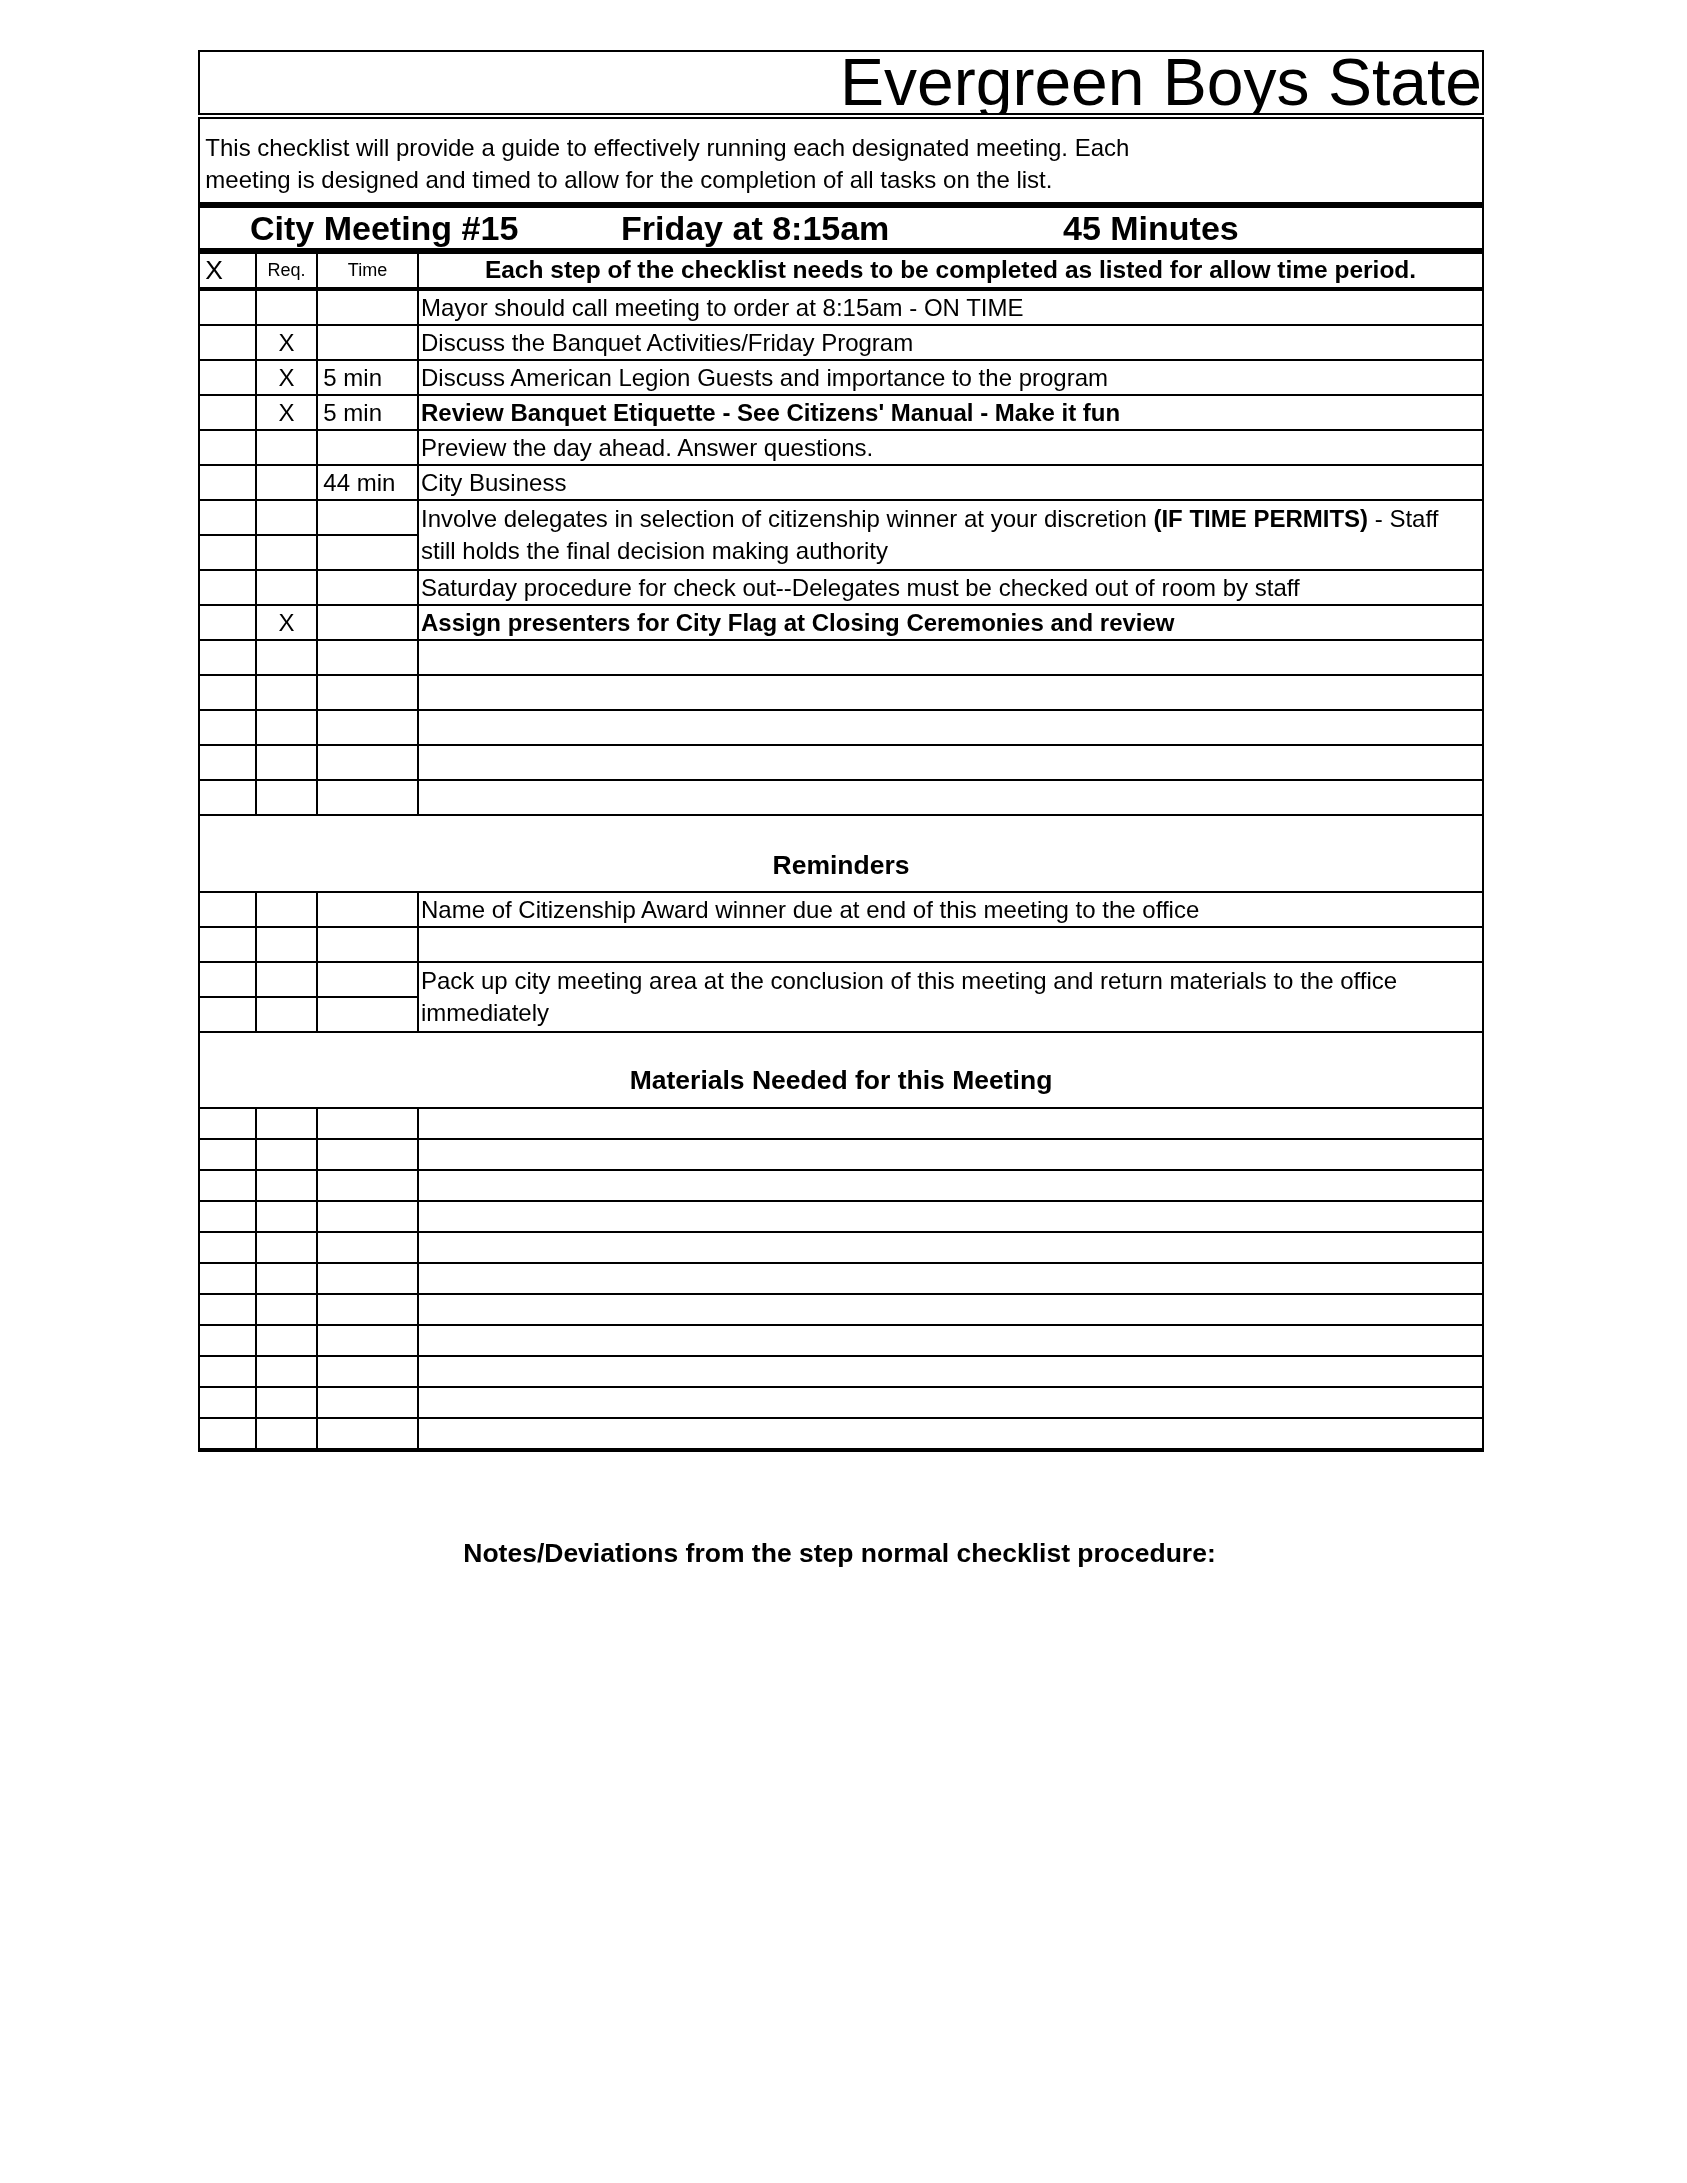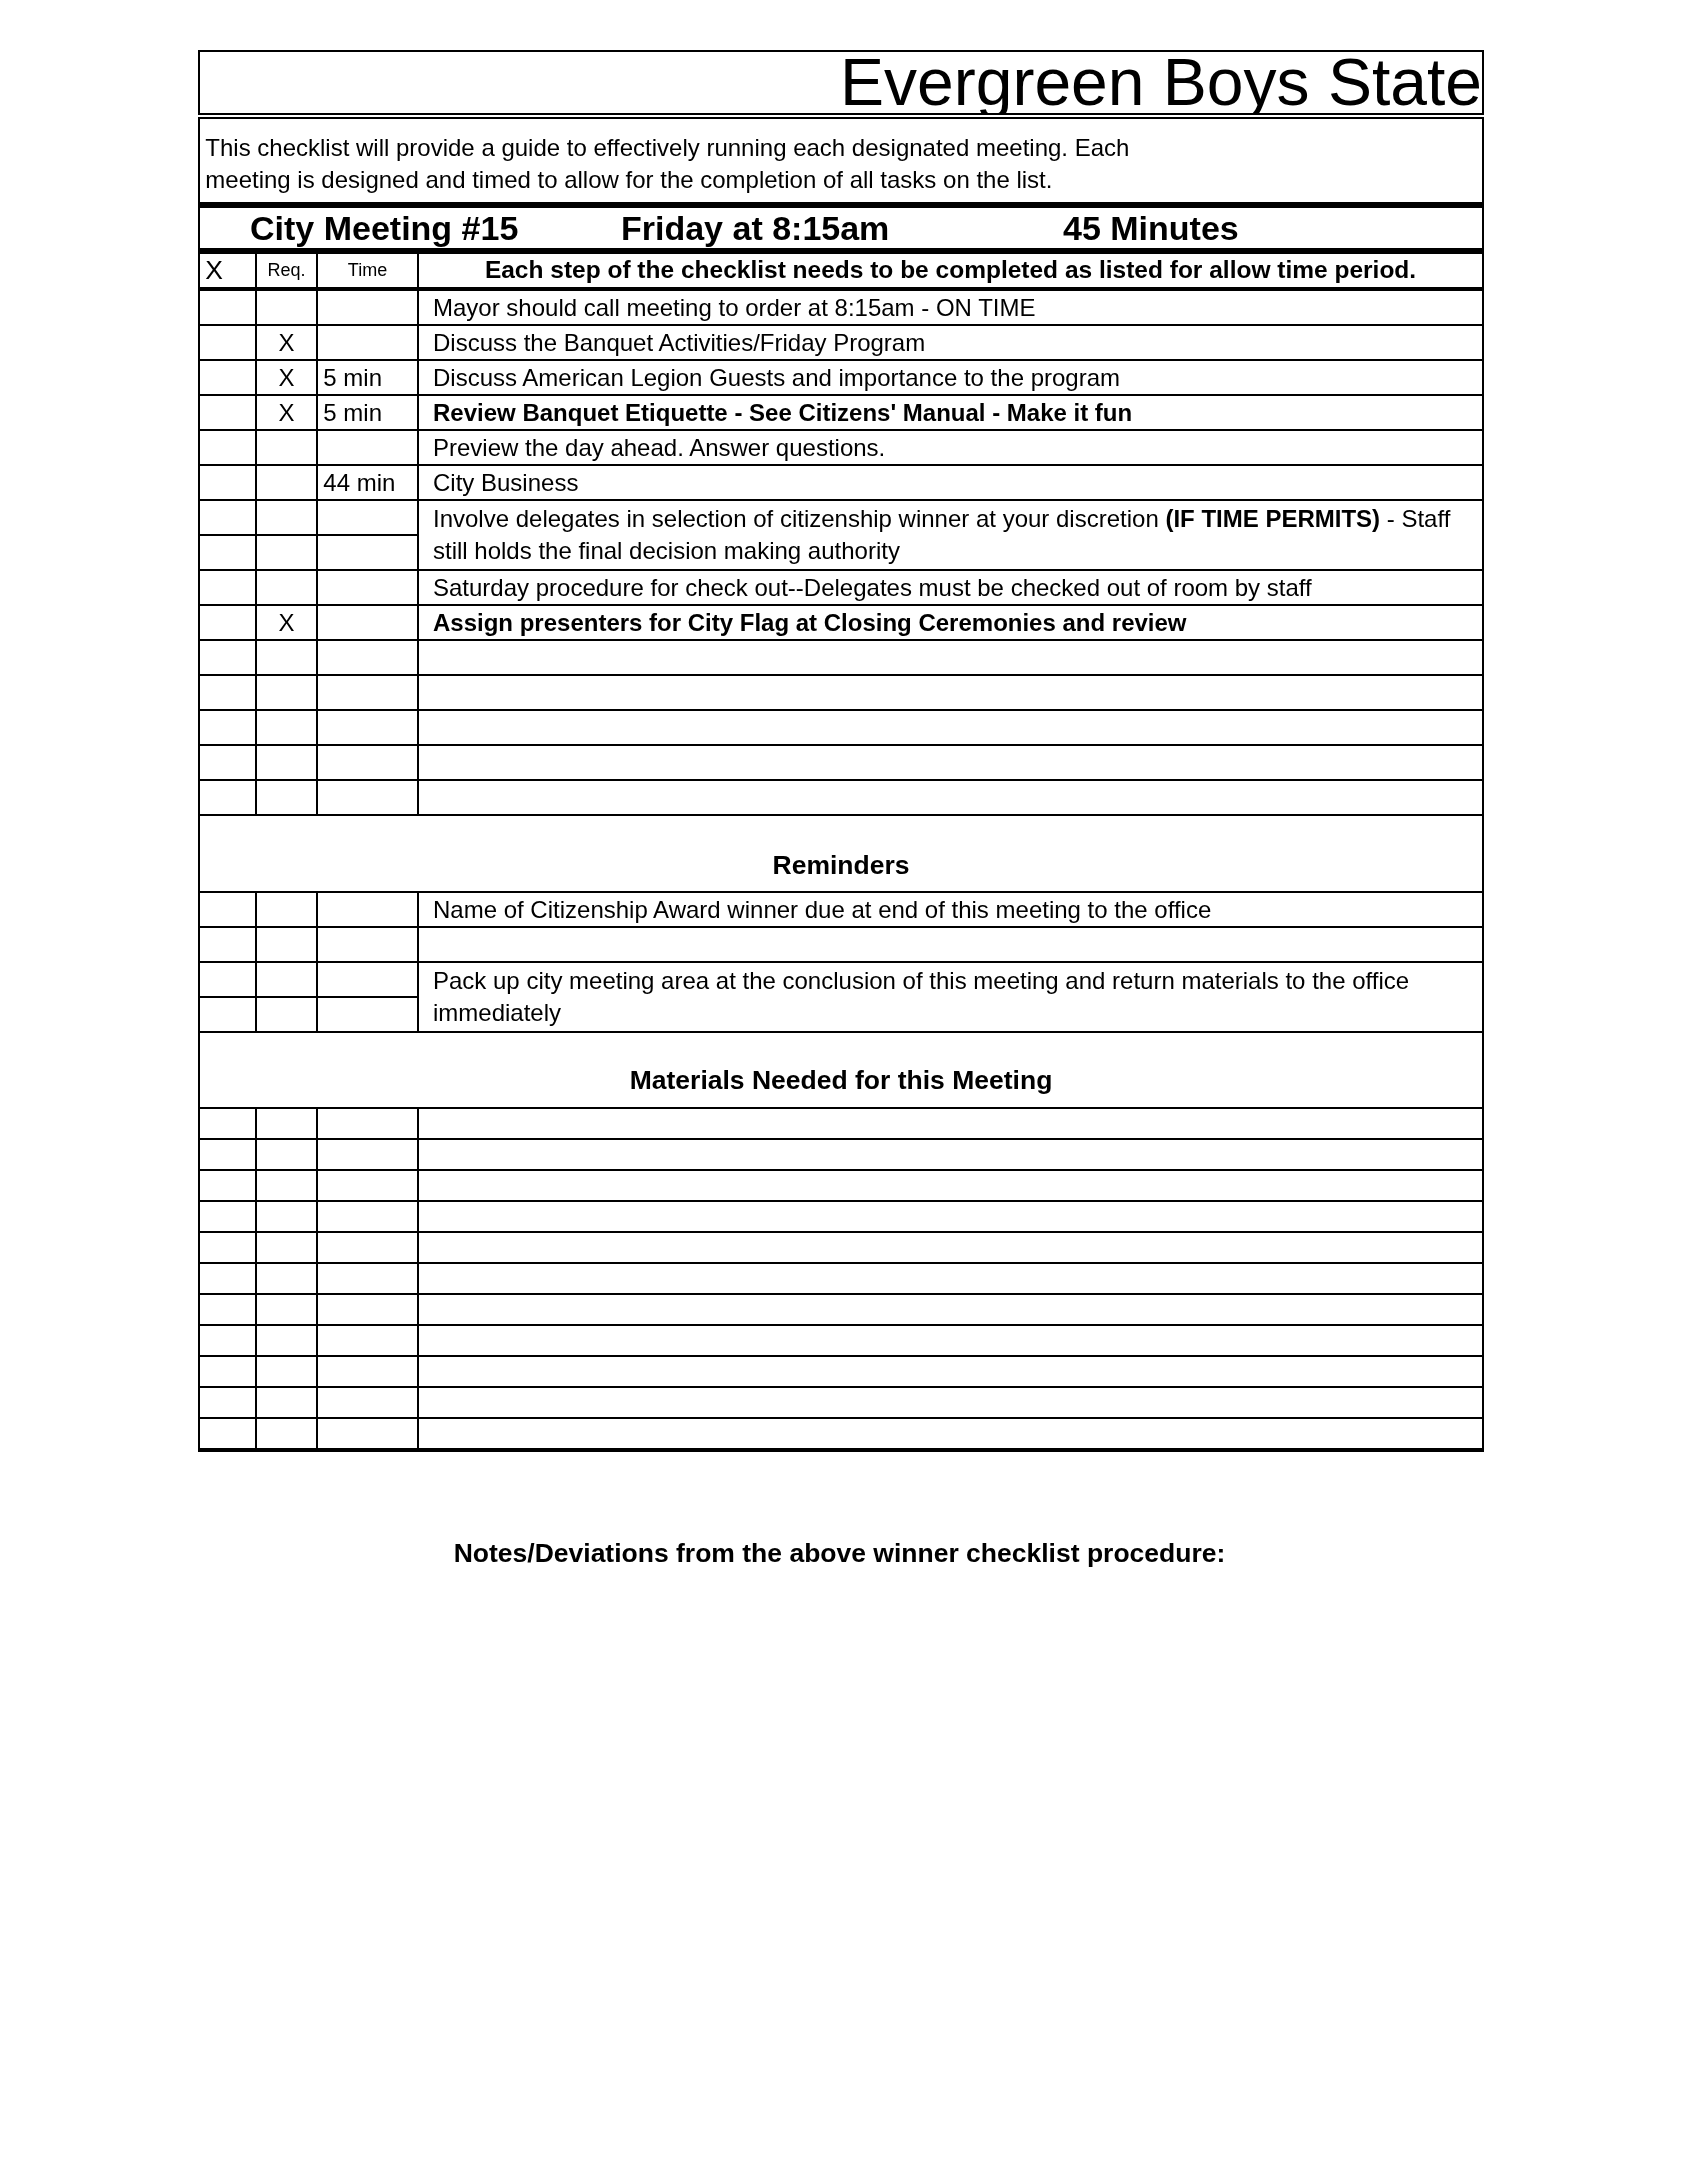--- a/index.html
+++ b/index.html
@@ -12,21 +12,21 @@
   table.checklist{
     border-collapse:collapse;table-layout:fixed;width:1283px;
     border:2.6px solid #000;
   }
   td{border:2px solid #000;vertical-align:middle;overflow:hidden;
      font-size:24px;line-height:1.25;padding:0;}
   
   .c-x{text-align:left;}
   .c-req{text-align:center;}
   .c-time{text-align:left;padding-left:5.3px;}
-  .c-desc{text-align:left;padding-left:14px;padding-right:5.3px;}
+  .c-desc{text-align:left;padding-left:2px;padding-right:5.3px;}
   
   .r-title td{
     height:60px;text-align:right;font-size:66px;line-height:.92;
     border-bottom:6px double #000;font-weight:400;margin-left:40px;
   }
   
   .r-intro td{
     height:78px;vertical-align:top;padding:5.3px 6.6px 0 5.3px;
     border-bottom:6.6px solid #000;
   }
@@ -293,15 +293,15 @@
     </tr>
     <tr class="h44 r-last">
       <td></td>
           <td></td>
           <td></td>
           <td></td>
     </tr>
   </tbody>
     </table>
 
-  <div class="notes-footer">Notes/Deviations from the above winner checklist procedure:</div>
+  <div class="notes-footer">Notes/Deviations from the step normal checklist procedure:</div>
 </div>
 
 
 </body></html>

